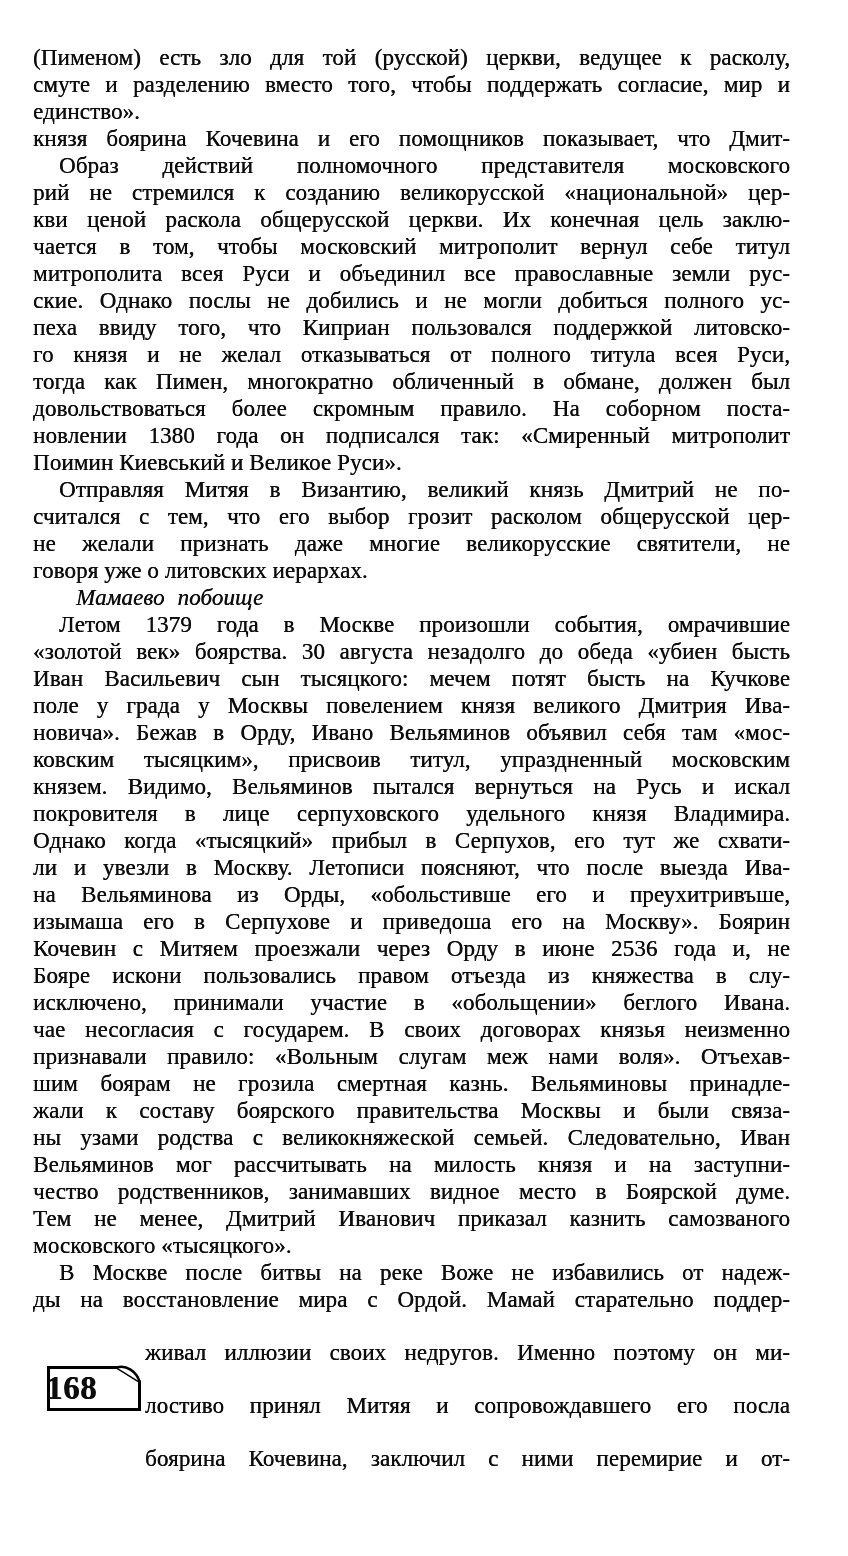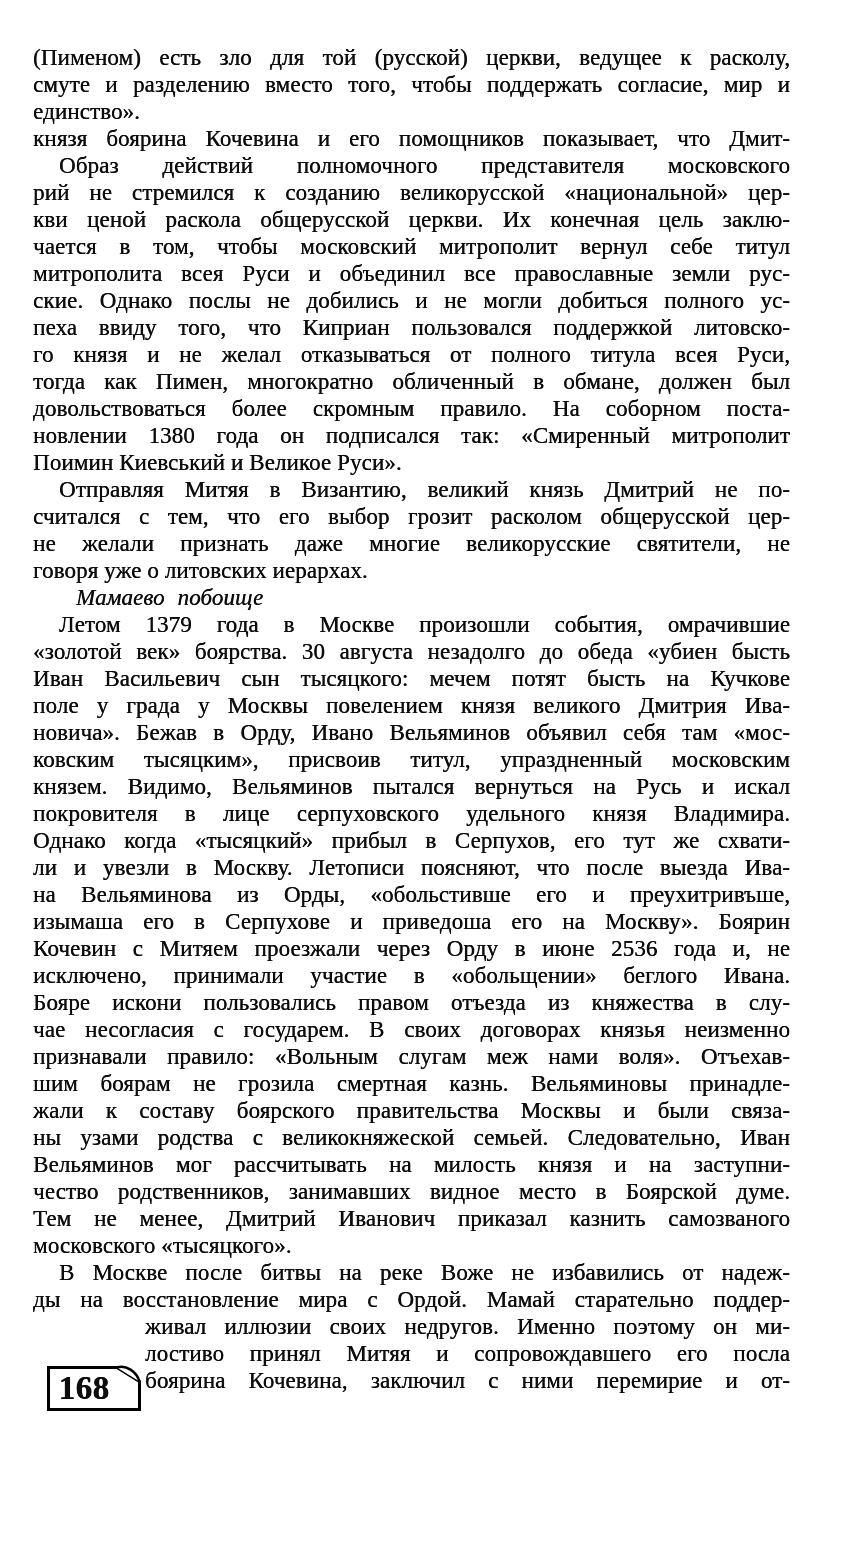--- a/index.html
+++ b/index.html
@@ -33,37 +33,37 @@
     overflow:visible;
   }
   .line.left{ text-align-last:left; }
   .line.first{ text-indent:26px; }
   .line.heading{
     text-align-last:left;
     font-style:italic;
     text-indent:43px;
     word-spacing:7px;
   }
-  .line.wrap{ margin-left:112px; }
+  .line.wrap{ margin-left:112px;margin-top:26px; }
 
   .page-badge{
     position:absolute;
     left:46px; top:1365px;
     width:96px; height:47px;
   }
   .page-badge svg{
     position:absolute; left:0; top:0;
     width:96px; height:47px;
     display:block;
   }
   .page-num{
     position:absolute;
     left:0; top:5px;
     width:76px;
-    text-align:center;
+    text-align:left;
     font-size:33px;
     font-weight:bold;
     letter-spacing:0.5px;
     text-shadow:0.4px 0 0 currentColor;
   }
 </style>
 </head>
 <body>
 
 <div class="page">
@@ -96,22 +96,22 @@
       <div class="line j">поле у града у Москвы повелением князя великого Дмитрия Ива-</div>
       <div class="line j">новича». Бежав в Орду, Ивано Вельяминов объявил себя там «мос-</div>
       <div class="line j">ковским тысяцким», присвоив титул, упраздненный московским</div>
       <div class="line j">князем. Видимо, Вельяминов пытался вернуться на Русь и искал</div>
       <div class="line j">покровителя в лице серпуховского удельного князя Владимира.</div>
       <div class="line j">Однако когда «тысяцкий» прибыл в Серпухов, его тут же схвати-</div>
       <div class="line j">ли и увезли в Москву. Летописи поясняют, что после выезда Ива-</div>
       <div class="line j">на Вельяминова из Орды, «обольстивше его и преухитривъше,</div>
       <div class="line j">изымаша его в Серпухове и приведоша его на Москву». Боярин</div>
       <div class="line j">Кочевин с Митяем проезжали через Орду в июне 2536 года и, не</div>
+      <div class="line j">Бояре искони пользовались правом отъезда из княжества в слу-</div>
       <div class="line j">исключено, принимали участие в «обольщении» беглого Ивана.</div>
-      <div class="line j">Бояре искони пользовались правом отъезда из княжества в слу-</div>
       <div class="line j">чае несогласия с государем. В своих договорах князья неизменно</div>
       <div class="line j">признавали правило: «Вольным слугам меж нами воля». Отъехав-</div>
       <div class="line j">шим боярам не грозила смертная казнь. Вельяминовы принадле-</div>
       <div class="line j">жали к составу боярского правительства Москвы и были связа-</div>
       <div class="line j">ны узами родства с великокняжеской семьей. Следовательно, Иван</div>
       <div class="line j">Вельяминов мог рассчитывать на милость князя и на заступни-</div>
       <div class="line j">чество родственников, занимавших видное место в Боярской думе.</div>
       <div class="line j">Тем не менее, Дмитрий Иванович приказал казнить самозваного</div>
       <div class="line left">московского «тысяцкого».</div>
       <div class="line j first">В Москве после битвы на реке Воже не избавились от надеж-</div>

